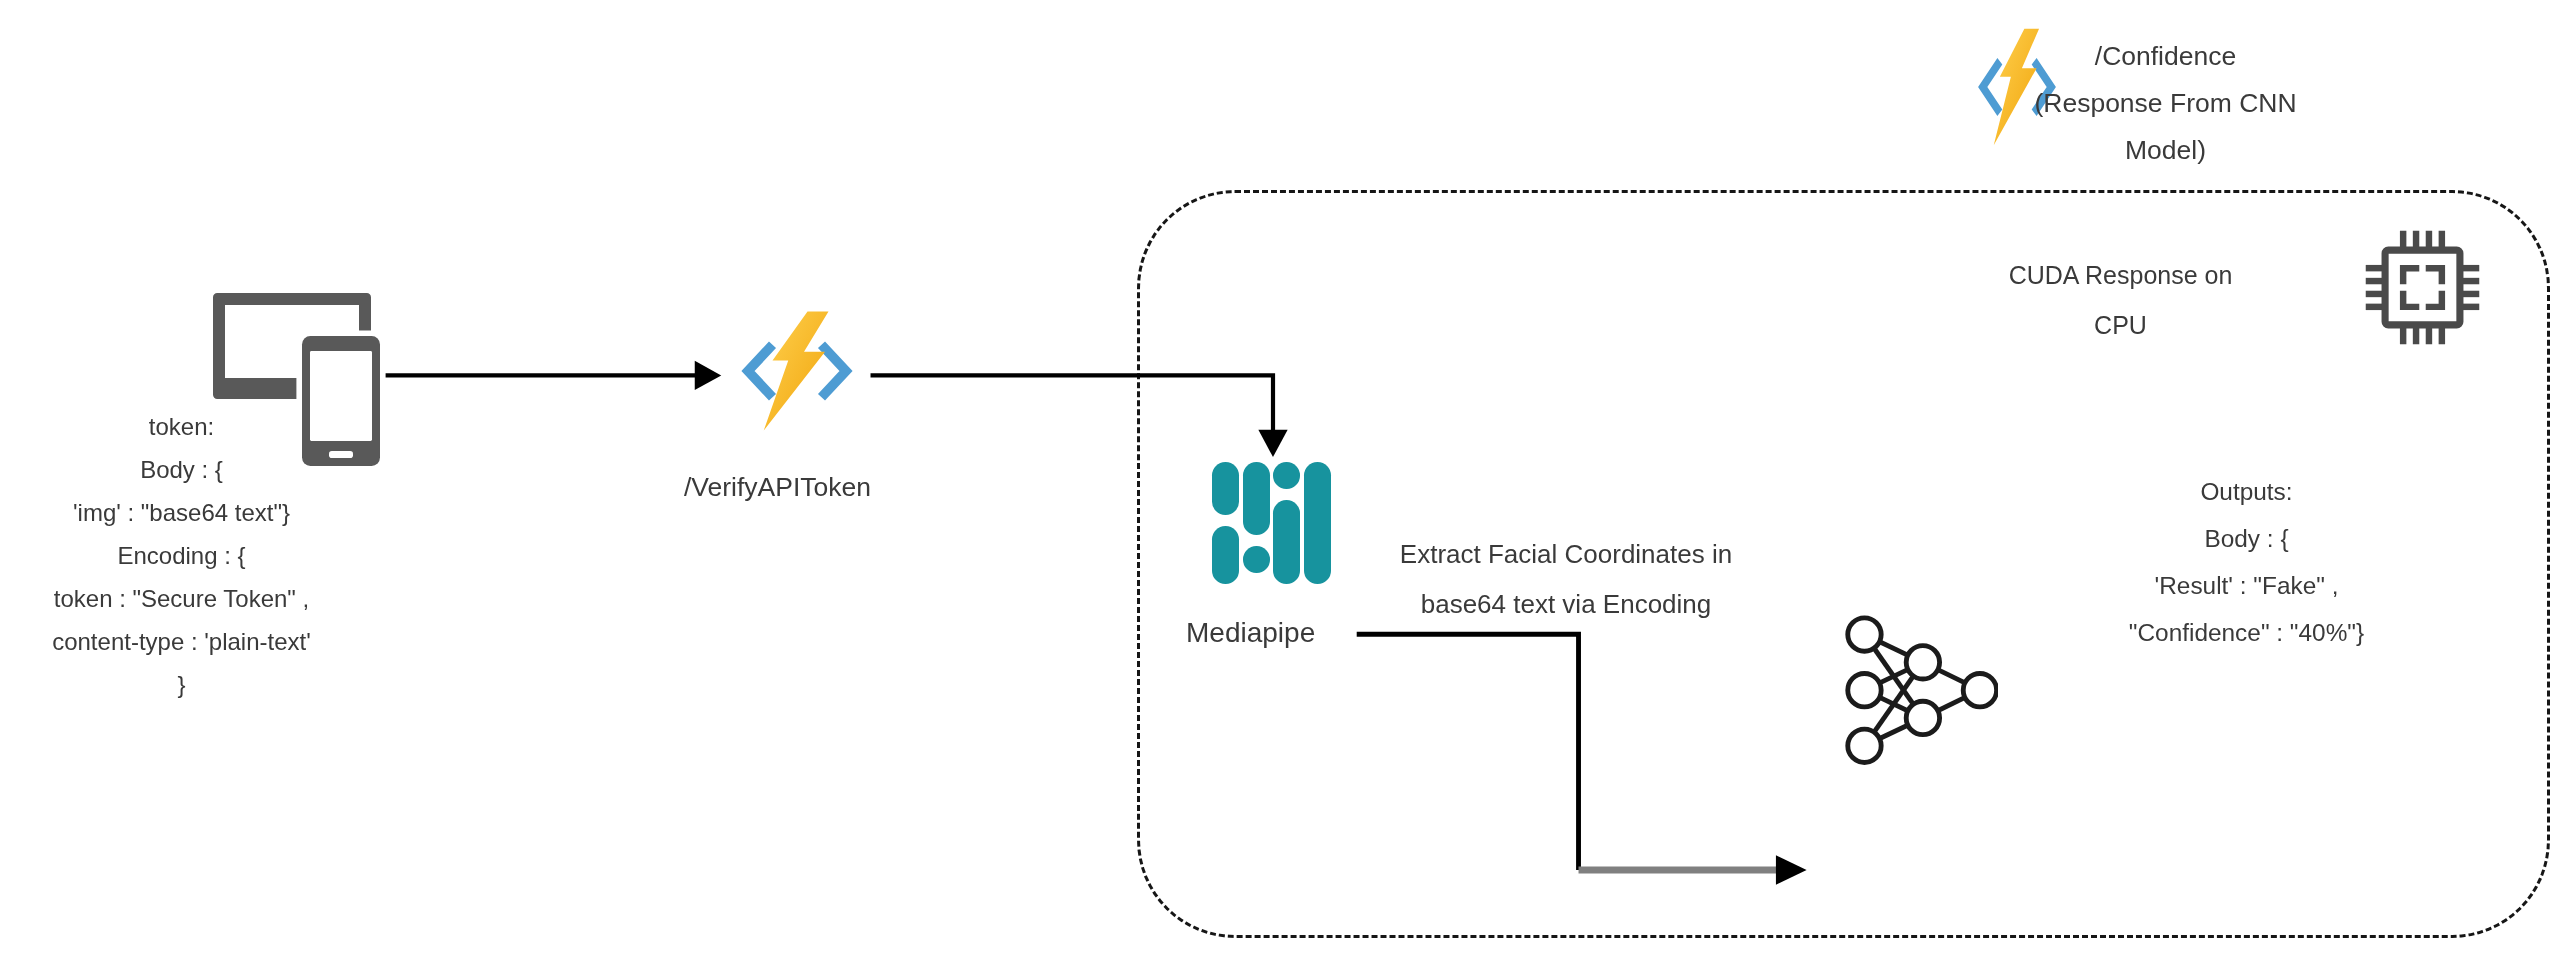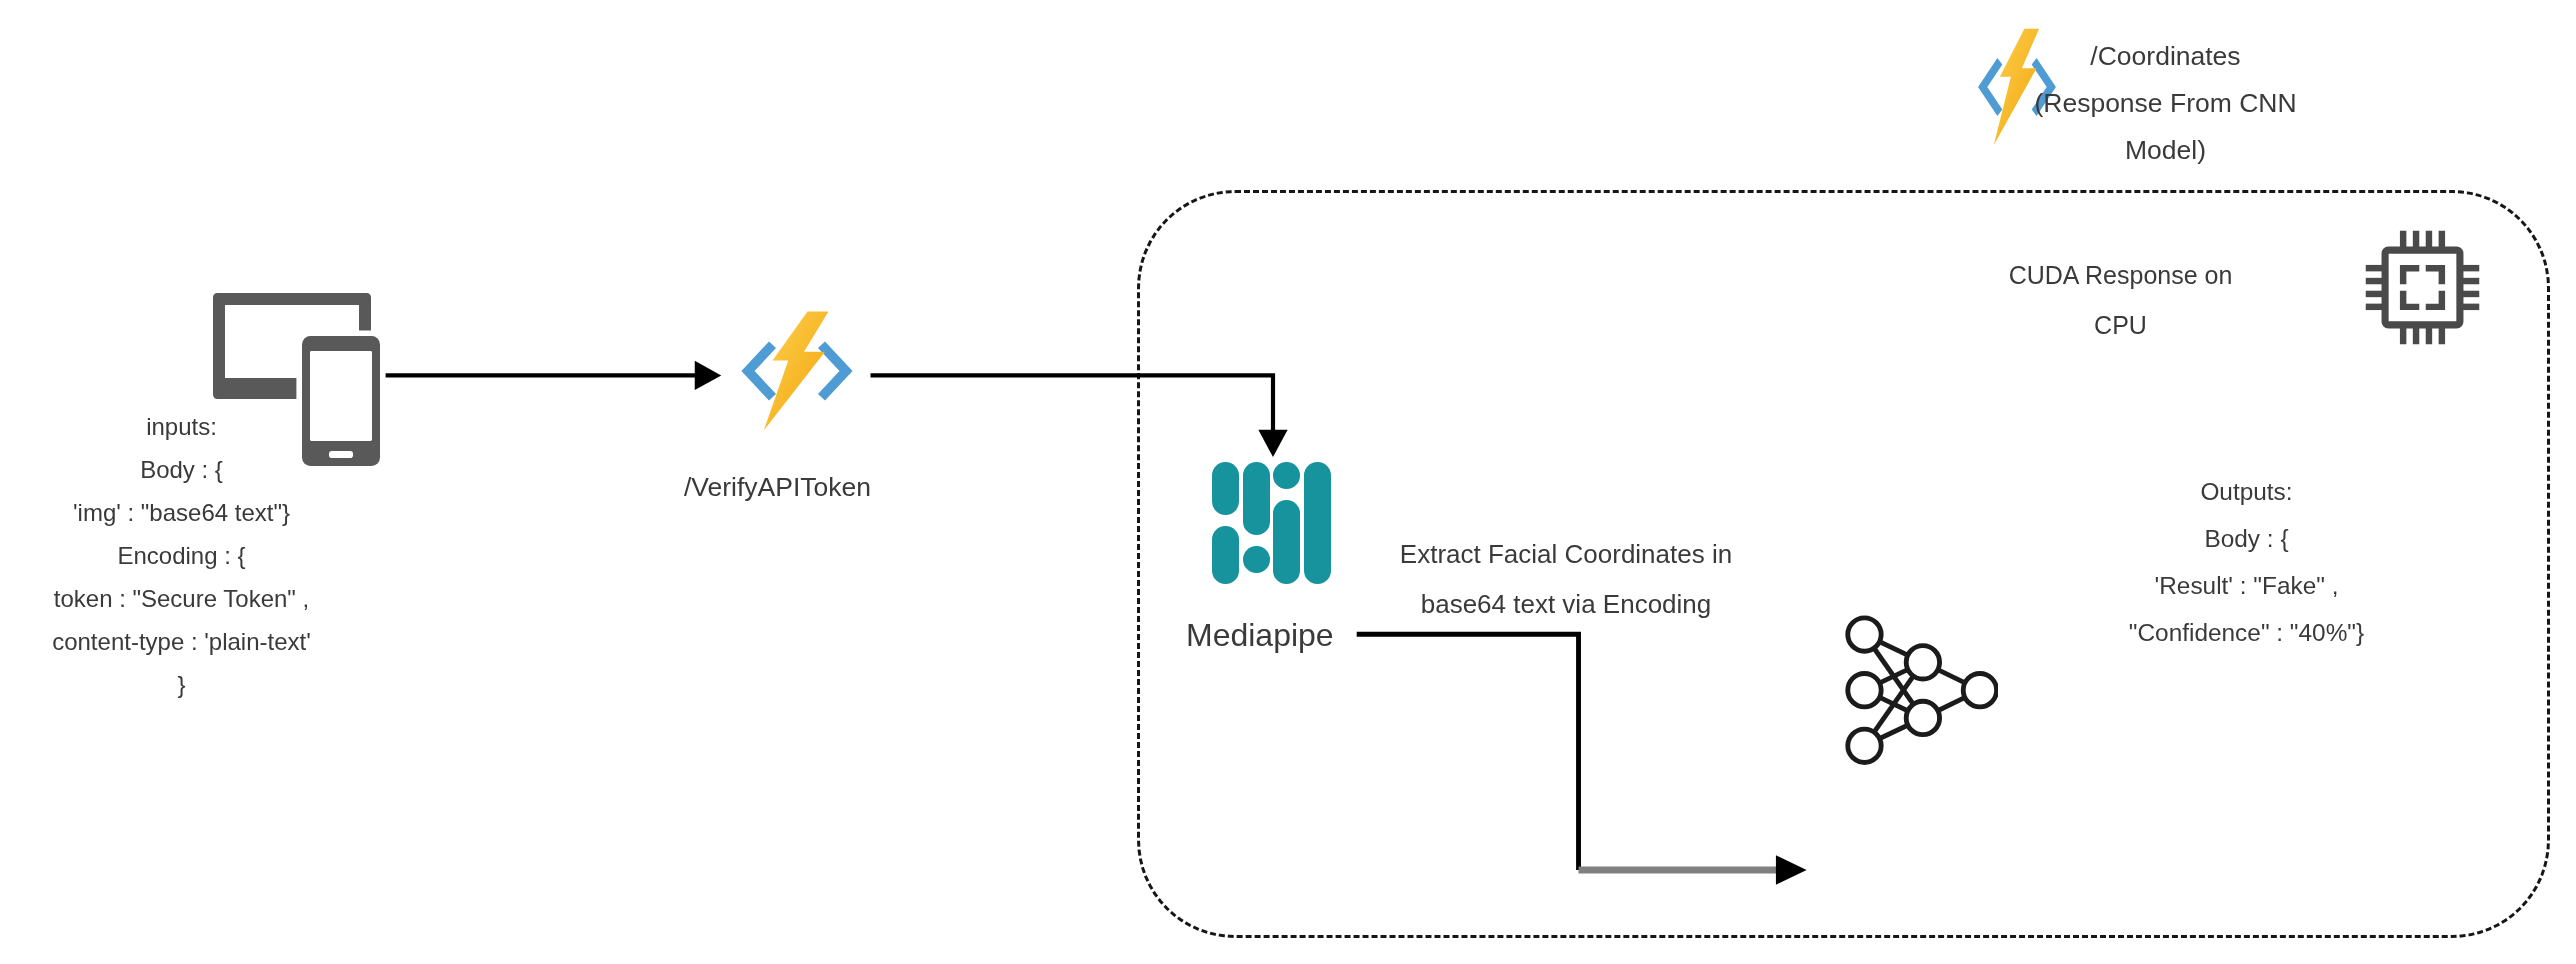--- a/index.html
+++ b/index.html
@@ -27,21 +27,21 @@
     box-sizing:border-box;border:3.5px dashed #161616;border-radius:98px;background:transparent;}
 
   
   .inputs-block{left:21px;top:405px;width:321px;font-size:24px;line-height:43px;}
   .outputs-block{left:2093px;top:468px;width:307px;font-size:24.4px;line-height:47px;}
 
   .verify-label{left:603px;top:472px;width:349px;font-size:26.5px;}
   .getresponse-label{left:1991px;top:33px;width:349px;font-size:26.5px;line-height:47px;}
   .extract-label{left:1336px;top:529px;width:460px;font-size:26px;line-height:50px;}
   .cuda-label{left:1981px;top:250px;width:279px;font-size:25px;line-height:50px;}
-  .mediapipe-label{left:1186px;top:617px;font-size:32px;text-align:left;}
+  .mediapipe-label{left:1186px;top:617px;font-size:28px;text-align:left;}
   .nn-label{left:1751px;top:797px;width:349px;font-size:31px;line-height:50px;}
 
   
   .mp-logo{position:absolute;left:1212px;top:462px;width:119px;height:122px;}
   .mp-bar{position:absolute;width:26.5px;border-radius:13.3px;background:#17939E;}
   .mp-dot{position:absolute;width:26.5px;height:26.5px;border-radius:50%;background:#17939E;}
 
   svg{display:block;}
 </style>
 </head>
@@ -72,21 +72,21 @@
 
   <div>
     <div class="tablet"></div>
     <div class="phone">
       <div class="phone-screen"></div>
       <div class="phone-home"></div>
     </div>
   </div>
 
   <div class="txt inputs-block">
-    <div>inputs:</div>
+    <div>token:</div>
     <div>Body : {</div>
     <div>'img' : "base64 text"}</div>
     <div>Encoding : {</div>
     <div>token : "Secure Token" ,</div>
     <div>content-type : 'plain-text'</div>
     <div>}</div>
   </div>
 
   <svg class="abs" style="left:727px;top:308px;" width="140" height="126" viewBox="0 0 160 140">
     <defs>
@@ -100,21 +100,21 @@
     <polygon points="92,2 52,58 70,58 42,138 112,48 88,48 116,2" fill="url(#boltg)"></polygon>
   </svg>
   <div class="txt verify-label">/VerifyAPIToken</div>
 
   <svg class="abs" style="left:1968px;top:26.5px;" width="98" height="120" viewBox="0 0 160 140" preserveAspectRatio="none">
     <path d="M52 40 L24 70 L52 100" fill="none" stroke="#4E9CD3" stroke-width="11"></path>
     <path d="M108 40 L136 70 L108 100" fill="none" stroke="#4E9CD3" stroke-width="11"></path>
     <polygon points="92,2 52,58 70,58 42,138 112,48 88,48 116,2" fill="url(#boltg)"></polygon>
   </svg>
   <div class="txt getresponse-label">
-    <div>/Coordinates</div>
+    <div>/Confidence</div>
     <div>(Response From CNN</div>
     <div>Model)</div>
   </div>
 
   <div class="mp-logo">
     <div class="mp-bar" style="left:0px;top:0px;height:53px;"></div>
     <div class="mp-bar" style="left:0px;top:64px;height:58px;"></div>
     <div class="mp-bar" style="left:31px;top:0px;height:73px;"></div>
     <div class="mp-dot" style="left:31px;top:84px;"></div>
     <div class="mp-dot" style="left:61px;top:0px;"></div>

